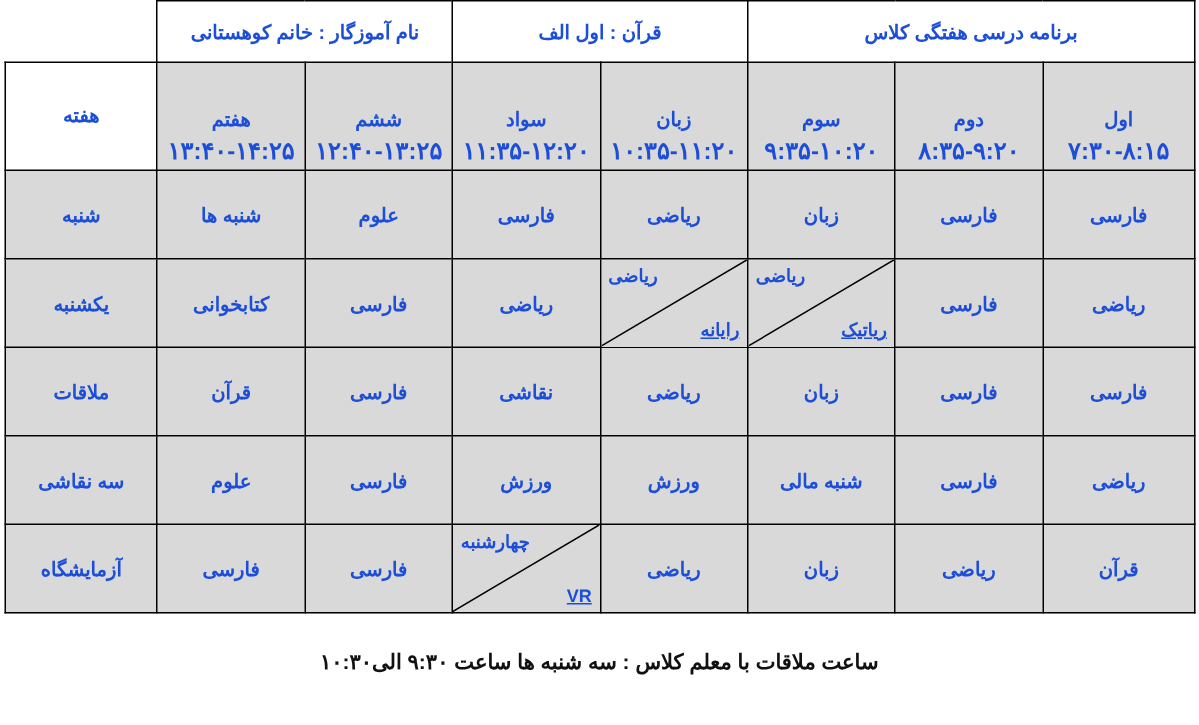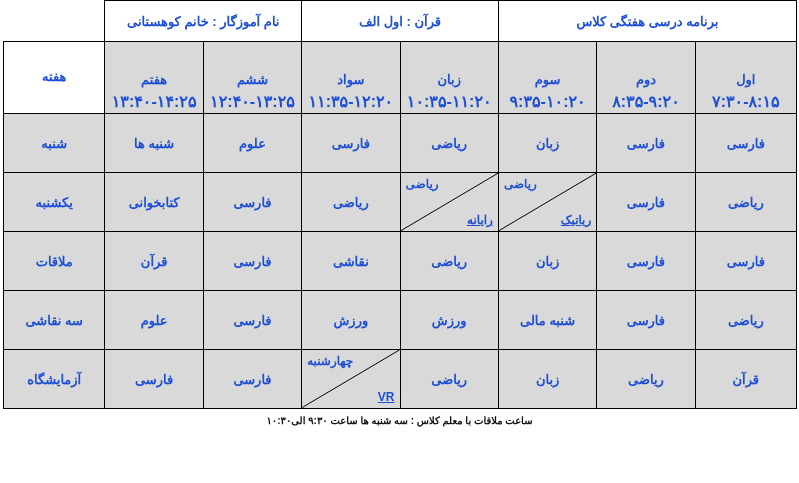--- a/index.html
+++ b/index.html
@@ -90,24 +90,24 @@
     font-size: 12px;
     font-weight: bold;
     white-space: nowrap;
   }
   
   td.split .a { top: 4px; left: 5px; }
   td.split .b { bottom: 4px; right: 5px; text-decoration: underline; }
   
   .footer-note {
     text-align: center;
-    font-size: 10px;
+    font-size: 14px;
     font-weight: bold;
     color: #111111;
-    padding-top: 6px;
+    padding-top: 24px;
     direction: rtl;
   }
 </style>
 </head>
 <body>
 
 <div class="page">
 
   <table class="schedule">
     <colgroup>

